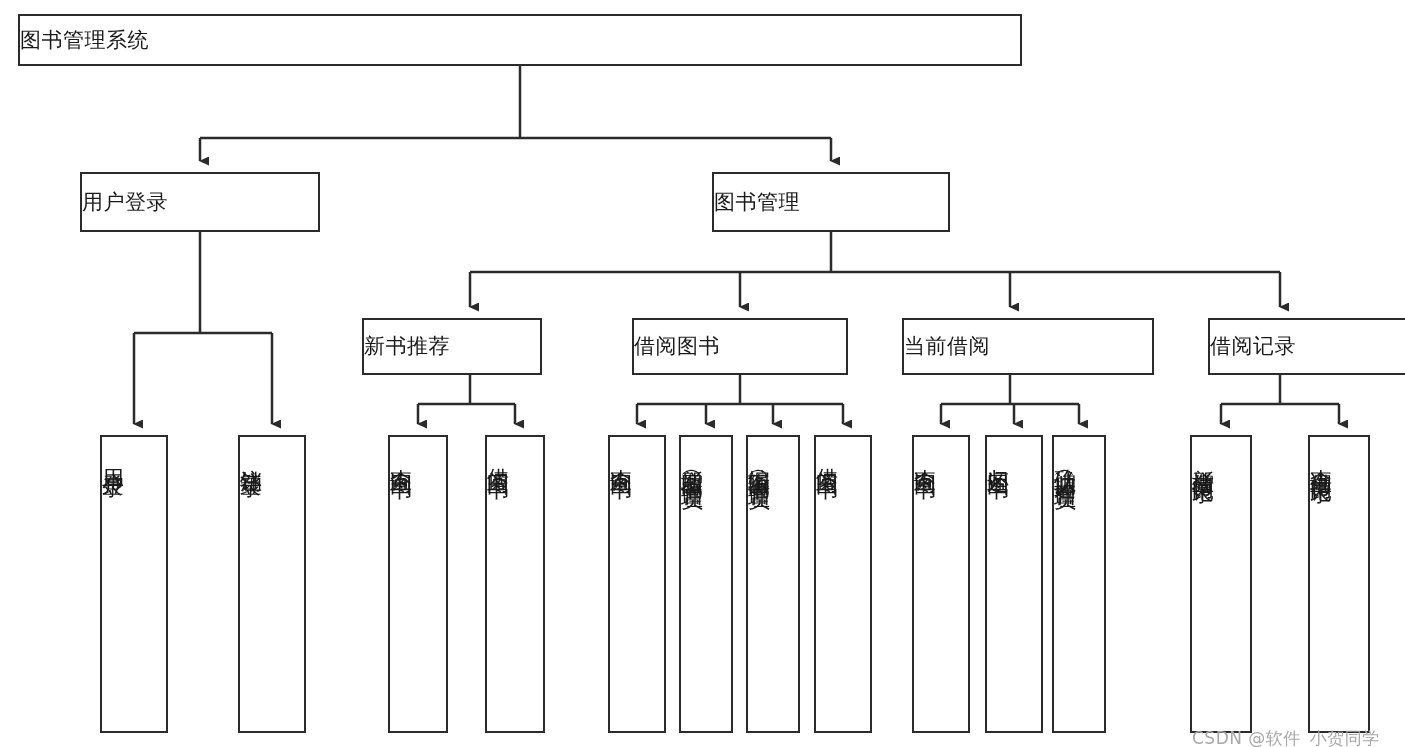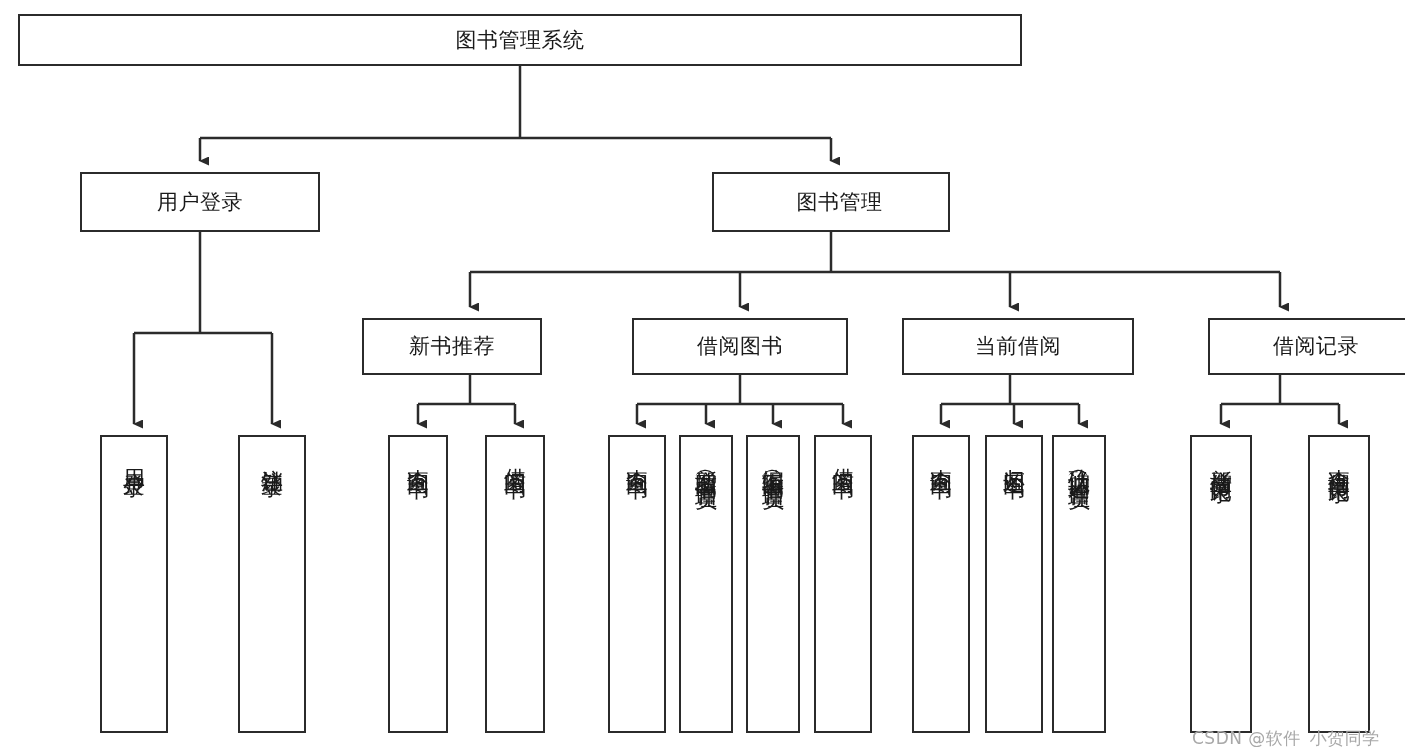--- a/index.html
+++ b/index.html
@@ -25,21 +25,21 @@
     height: 747px;
     pointer-events: none;
   }
   .node {
     position: absolute;
     box-sizing: border-box;
     background: #ffffff;
     border: 2px solid #2b2b2b;
     display: flex;
     align-items: center;
-    justify-content: center;
+    justify-content: flex-start;
     color: #1a1a1a;
   }
   .node .label {
     font-size: 21px;
     line-height: 1.18;
     letter-spacing: 0.5px;
     white-space: nowrap;
   }
   .node.horiz .label {
     writing-mode: horizontal-tb;
@@ -111,30 +111,30 @@
       </g>
   </svg>
 
   <div id="nodes">
       <div class="node horiz" style="left: 18px; top: 14px; width: 1004px; height: 52px;">
         <span class="label">图书管理系统</span>
       </div>
       <div class="node horiz" style="left: 80px; top: 172px; width: 240px; height: 60px;">
         <span class="label">用户登录</span>
       </div>
-      <div class="node horiz" style="left: 712px; top: 172px; width: 238px; height: 60px; padding-left: 17px;">
+      <div class="node horiz" style="left: 712px; top: 172px; width: 238px; height: 60px;">
         <span class="label">图书管理</span>
       </div>
       <div class="node horiz" style="left: 362px; top: 318px; width: 180px; height: 57px;">
         <span class="label">新书推荐</span>
       </div>
       <div class="node horiz" style="left: 632px; top: 318px; width: 216px; height: 57px;">
         <span class="label">借阅图书</span>
       </div>
-      <div class="node horiz" style="left: 902px; top: 318px; width: 232px; height: 57px;">
+      <div class="node horiz" style="left: 902px; top: 318px; width: 252px; height: 57px;">
         <span class="label">当前借阅</span>
       </div>
       <div class="node horiz" style="left: 1172px; top: 318px; width: 216px; height: 57px; margin-left: 36px;">
         <span class="label">借阅记录</span>
       </div>
       <div class="node vert" style="left: 100px; top: 435px; width: 68px; height: 298px;">
         <span class="label">用户登录</span>
       </div>
       <div class="node vert" style="left: 238px; top: 435px; width: 68px; height: 298px;">
         <span class="label">注销登录</span>

